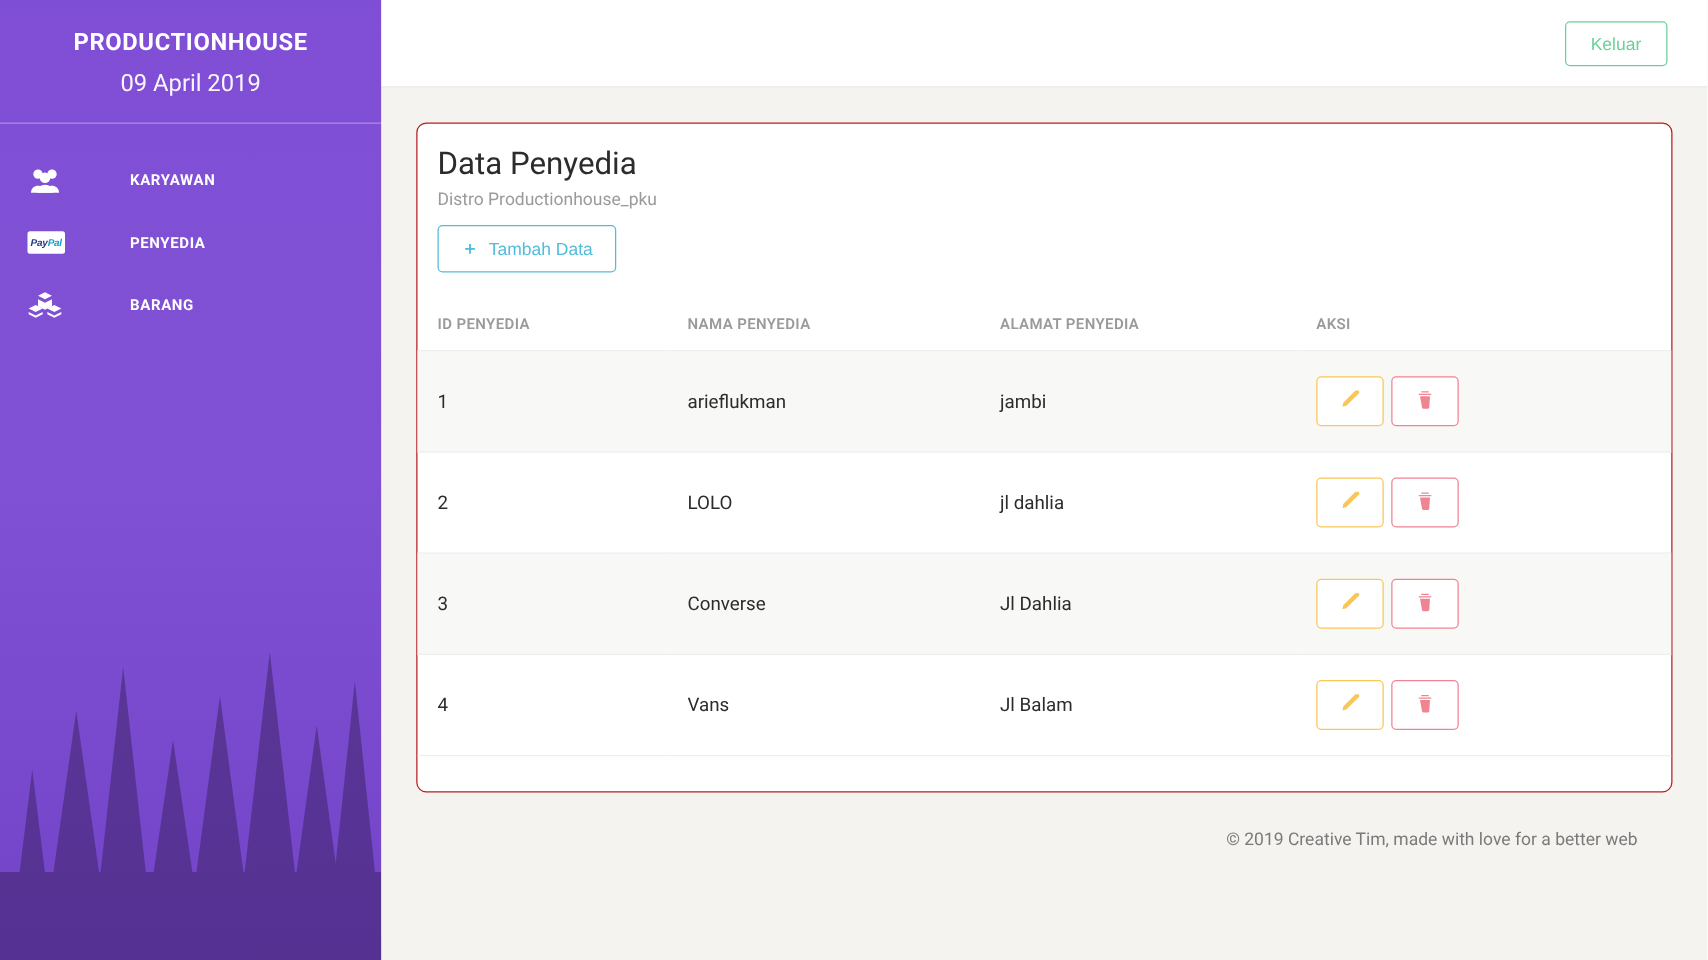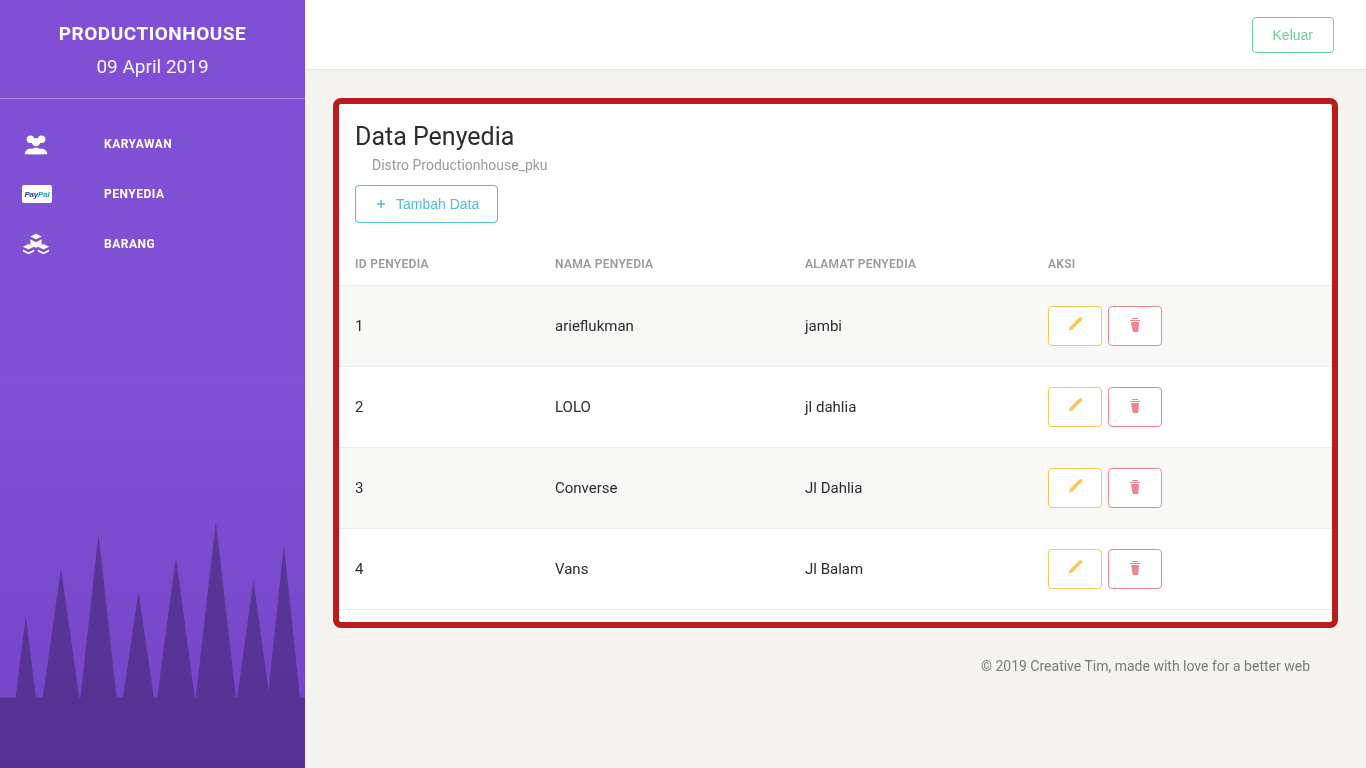--- a/index.html
+++ b/index.html
@@ -133,36 +133,35 @@
       padding: 9px 20px;
       font-size: 14px;
       cursor: pointer;
     }
     .content {
       padding: 28px 28px 18px;
       flex: 1;
     }
     .card {
       background: #fff;
-      border: 6px solid #b91c1c;
+      border: 1px solid #b91c1c;
       border-radius: 8px;
     }
     .card-header {
       padding: 18px 16px 12px;
     }
     .card-title {
       font-size: 25px;
       font-weight: 400;
       color: #2c2c2c;
     }
     .card-subtitle {
       color: #9a9a9a;
       font-size: 14px;
       margin-top: 6px;
-      margin-left: 17px;
     }
     .btn-add {
       margin-top: 12px;
       border: 1px solid #51bcda;
       color: #51bcda;
       background: #fff;
       border-radius: 4px;
       padding: 9px 18px;
       font-size: 14px;
       display: inline-flex;
@@ -228,21 +227,21 @@
 
     
     .col-id { width: 200px; }
     .col-nama { width: 250px; }
     .col-alamat { width: auto; }
     .col-aksi { width: 300px; }
 
     
     .side-svg { width: 28px; height: 22px; }
 
-    .card-body { padding: 0 0 12px 0; }
+    .card-body { padding: 0 0 28px 0; }
   </style>
 </head>
 <body>
 
 <div class="app">
 
   <aside class="sidebar">
     <div class="sidebar-bg"></div>
     <div class="sidebar-trees">
       <svg viewBox="0 0 260 320" preserveAspectRatio="xMidYMax slice">

